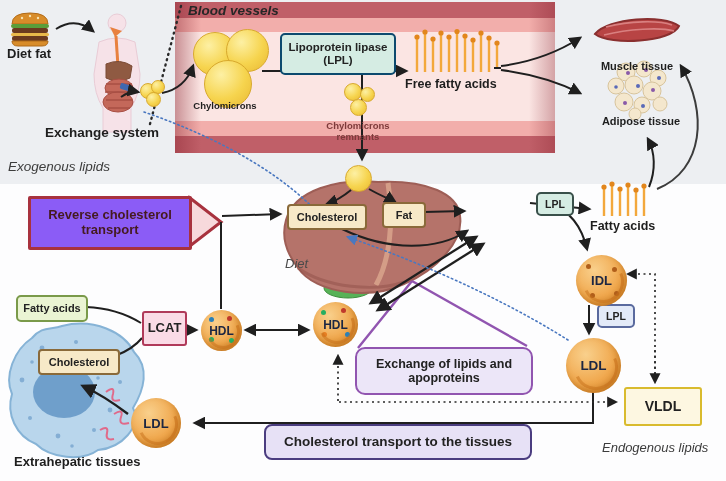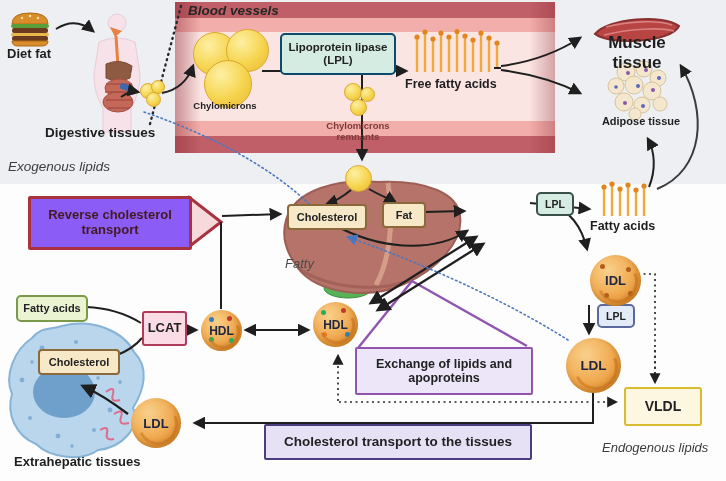--- a/index.html
+++ b/index.html
@@ -260,25 +260,25 @@
 
   <div class="boxn" style="left:624px;top:387px;width:74px;height:35px;background:#fdf7e1;border:2.5px solid #d9bb2e;border-radius:3px;font-size:14px">VLDL</div>
 
   <div class="boxn" style="left:142px;top:311px;width:41px;height:31px;background:#fadbe6;border:2.5px solid #b03a5a;border-radius:3px;font-size:13px">LCAT</div>
 
   <div class="boxn" style="left:16px;top:295px;width:68px;height:23px;background:#eaf4d3;border:2px solid #7a9a4a;font-size:11px">Fatty acids</div>
   <div class="boxn" style="left:38px;top:349px;width:78px;height:22px;background:#f7e9c8;border:2px solid #8a6a3a;border-radius:4px;font-size:11px">Cholesterol</div>
 
   <div class="boxn" style="left:28px;top:196px;width:158px;height:48px;background:#8b5cf6;border:3px solid #a8323e;border-radius:2px;font-size:13px;color:#451a1f">Reverse cholesterol transport</div>
 
-  <div class="boxn" style="left:355px;top:347px;width:174px;height:44px;background:#ece6f8;border:2.5px solid #9155b0;border-radius:2px;font-size:12.5px">Exchange of lipids and apoproteins</div>
-
-  <div class="boxn" style="left:264px;top:424px;width:264px;height:32px;background:#e7e1f6;border:2.5px solid #4b3d80;border-radius:2px;font-size:13.5px">Cholesterol transport to the tissues</div>
-
-  <div class="sphere" style="left:590px;top:255px;width:51px;height:51px;font-size:13px">
+  <div class="boxn" style="left:355px;top:347px;width:174px;height:44px;background:#ece6f8;border:2.5px solid #9155b0;border-radius:10px;font-size:12.5px">Exchange of lipids and apoproteins</div>
+
+  <div class="boxn" style="left:264px;top:424px;width:264px;height:32px;background:#e7e1f6;border:2.5px solid #4b3d80;border-radius:8px;font-size:13.5px">Cholesterol transport to the tissues</div>
+
+  <div class="sphere" style="left:576px;top:255px;width:51px;height:51px;font-size:13px">
     <i style="left:10px;top:9px;background:#b05e1a"></i>
       <i style="left:36px;top:12px;background:#b05e1a"></i>
     <i style="left:14px;top:38px;background:#b05e1a"></i>
       <i style="left:38px;top:36px;background:#b05e1a"></i>
     <span>IDL</span>
   </div>
   <div class="sphere" style="left:566px;top:338px;width:55px;height:55px;font-size:13.5px">
     <span>LDL</span>
   </div>
   <div class="sphere" style="left:201px;top:310px;width:41px;height:41px;font-size:12px">
@@ -294,24 +294,24 @@
     <i style="left:32px;top:30px;background:#2980b9"></i>
       <i style="left:9px;top:30px;background:#e67e22"></i>
     <span>HDL</span>
   </div>
   <div class="sphere" style="left:131px;top:398px;width:50px;height:50px;font-size:13px">
     <span>LDL</span>
   </div>
 
   <div class="lbl italic" style="left:188px;top:3px;font-size:13.5px;font-weight:bold;color:#262626">Blood vessels</div>
   <div class="lbl" style="left:7px;top:46px;font-size:13px">Diet fat</div>
-  <div class="lbl" style="left:45px;top:125px;font-size:13.5px">Digestive tissues</div>
+  <div class="lbl" style="left:45px;top:125px;font-size:13.5px">Exchange system</div>
   <div class="lbl italic" style="left:8px;top:159px;font-size:13.5px">Exogenous lipids</div>
   <div class="lbl c" style="left:184px;top:100px;width:82px;font-size:9.5px">Chylomicrons</div>
   <div class="lbl c" style="left:312px;top:121px;width:92px;font-size:9.5px;line-height:1.15;color:#7d3a3a">Chylomicrons remnants</div>
   <div class="lbl" style="left:405px;top:77px;font-size:12.5px">Free fatty acids</div>
-  <div class="lbl c" style="left:591px;top:33px;width:92px;font-size:17px">Muscle tissue</div>
+  <div class="lbl c" style="left:591px;top:60px;width:92px;font-size:11px">Muscle tissue</div>
   <div class="lbl c" style="left:594px;top:115px;width:94px;font-size:11px">Adipose tissue</div>
-  <div class="lbl italic" style="left:285px;top:256px;font-size:13px;color:#4a4a4a;z-index:4">Fatty</div>
+  <div class="lbl italic" style="left:285px;top:256px;font-size:13px;color:#4a4a4a;z-index:4">Diet</div>
   <div class="lbl" style="left:590px;top:219px;font-size:12.5px">Fatty acids</div>
   <div class="lbl" style="left:14px;top:454px;font-size:13px">Extrahepatic tissues</div>
   <div class="lbl italic" style="left:602px;top:440px;font-size:13px">Endogenous lipids</div>
 </div>
 
 </body></html>

